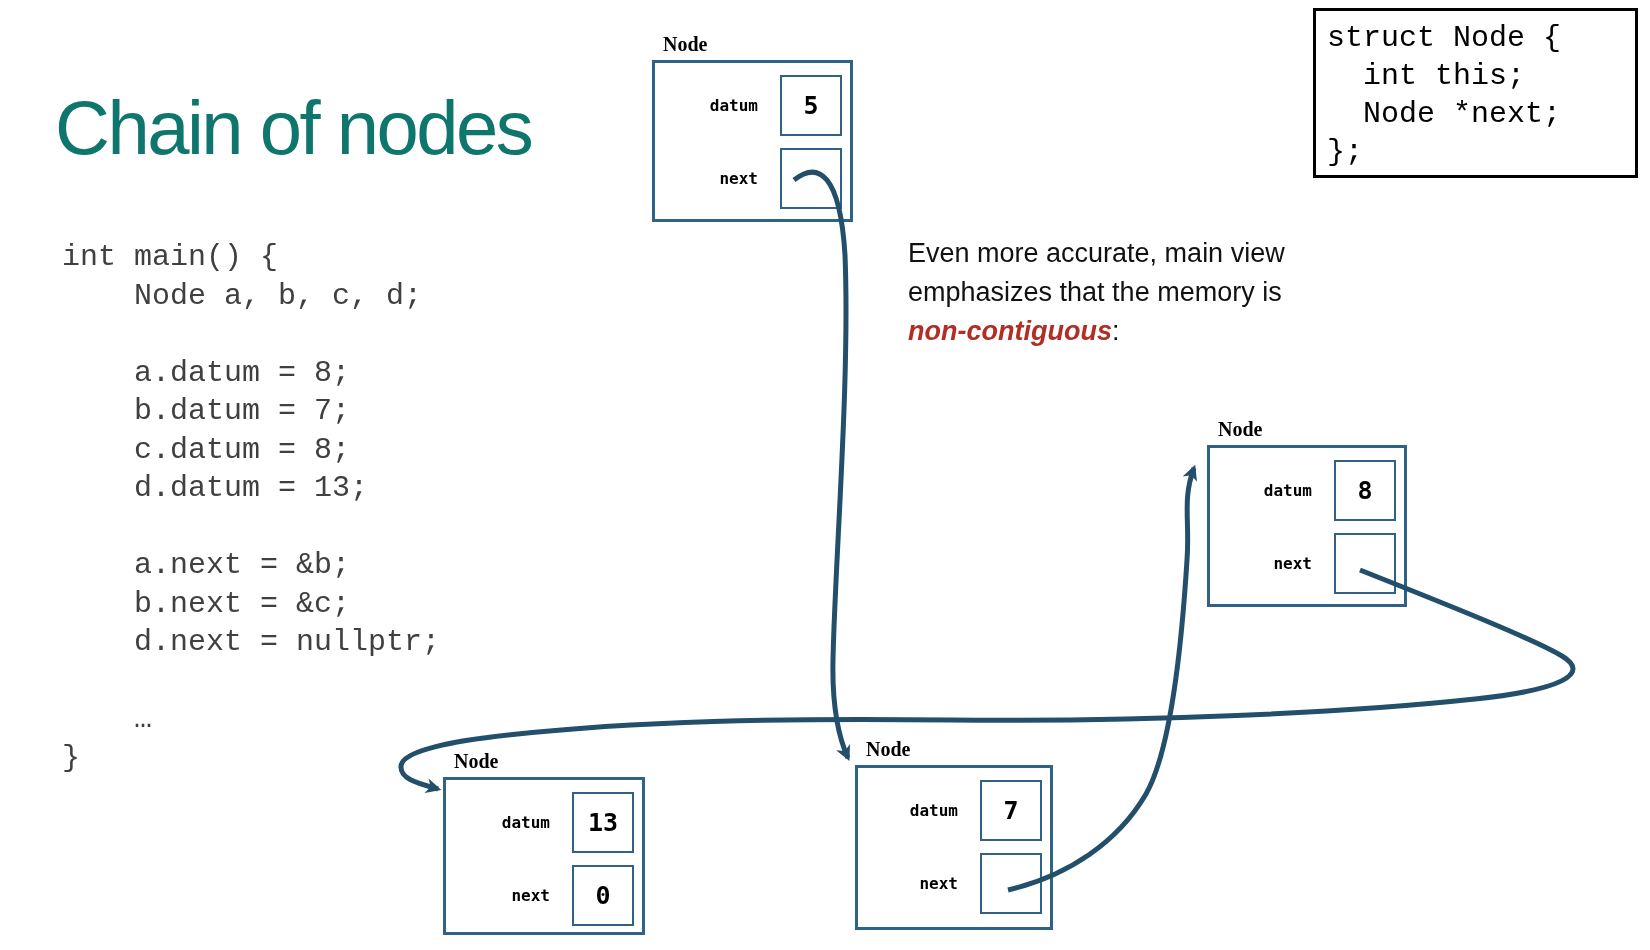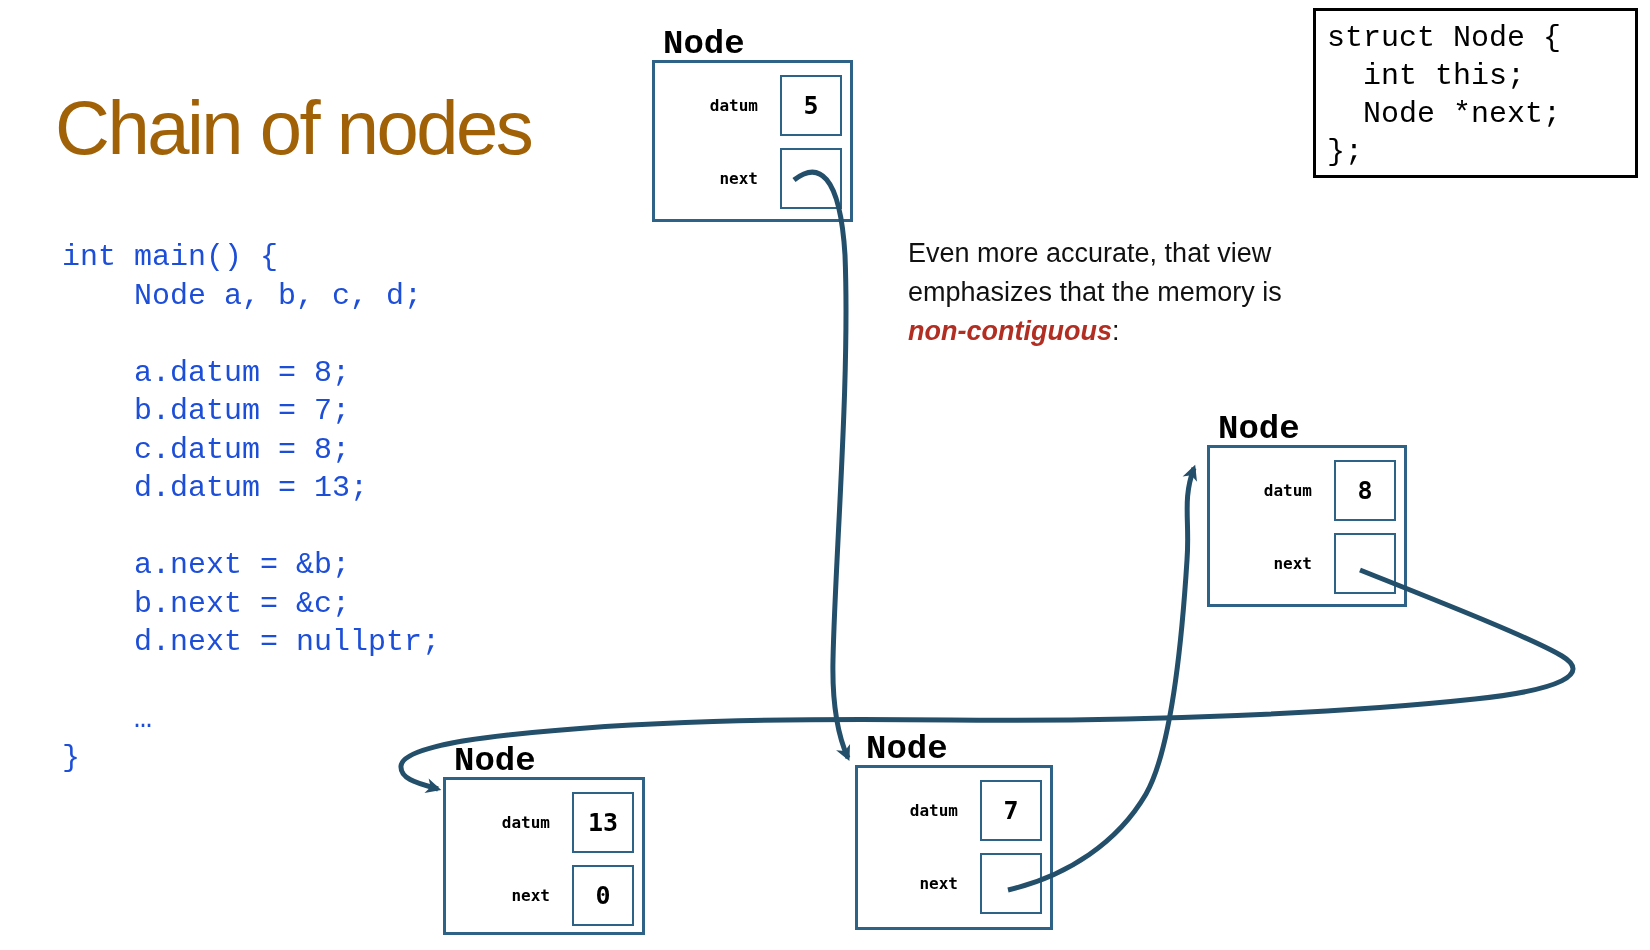--- a/index.html
+++ b/index.html
@@ -18,29 +18,29 @@
     font-family:"Liberation Sans",sans-serif;
     color:var(--text);
   }
   .abs{position:absolute;}
 
   
   .slide-title{
     left:55px;top:84px;
     font-family:"Liberation Sans",sans-serif;
     font-size:76px;font-weight:500;letter-spacing:-2.5px;
-    color:#a16207;
+    color:#0f766e;
   }
 
   
   .code-main{left:62px;top:238px;}
   .code-line{
     font-family:"Liberation Mono",monospace;
     font-size:30px;line-height:38.5px;height:38.5px;
-    white-space:pre;color:#1d4ed8;
+    white-space:pre;color:#404040;
   }
 
   
   .struct-box{
     left:1313px;top:8px;width:325px;height:170px;
     border:3px solid #000;
     padding:8px 0 0 11px;
   }
   .struct-line{
     font-family:"Liberation Mono",monospace;
@@ -64,22 +64,22 @@
     position:absolute;
     border:3px solid var(--node-border);
     background:#fff;
   }
   .node-a{left:652px;top:60px;width:201px;height:162px;}
   .node-b{left:855px;top:765px;width:198px;height:165px;}
   .node-c{left:1207px;top:445px;width:200px;height:162px;}
   .node-d{left:443px;top:777px;width:202px;height:158px;}
   .node-caption{
     position:absolute;left:8px;top:-33px;
-    font-family:Liberation Mono, monospace;
-    font-size:34px;line-height:29px;font-weight:600;
+    font-family:Liberation Serif, serif;
+    font-size:20px;line-height:29px;font-weight:600;
     color:#000;white-space:nowrap;
   }
   .flabel{
     position:absolute;right:92px;left:6px;height:61px;
     display:flex;align-items:center;justify-content:flex-end;
     font-family:"DejaVu Sans Mono",monospace;
     font-size:16px;font-weight:700;color:#000;
   }
   .fbox{
     position:absolute;right:8px;width:62px;height:61px;
@@ -122,21 +122,21 @@
   </div>
 
   <div class="abs struct-box">
     <div class="struct-line">struct Node {</div>
     <div class="struct-line">  int this;</div>
     <div class="struct-line">  Node *next;</div>
     <div class="struct-line">};</div>
   </div>
 
   <div class="abs note">
-    <span>Even more accurate, that view</span><br>
+    <span>Even more accurate, main view</span><br>
     <span>emphasizes that the memory is</span><br>
     <span class="hl">non-contiguous</span><span>:</span>
   </div>
 
   <div class="node node-a">
     <div class="node-caption">Node</div>
     <div class="flabel r0">datum</div>
     <div class="fbox r0">5</div>
     <div class="flabel r1">next</div>
     <div class="fbox r1"></div>

